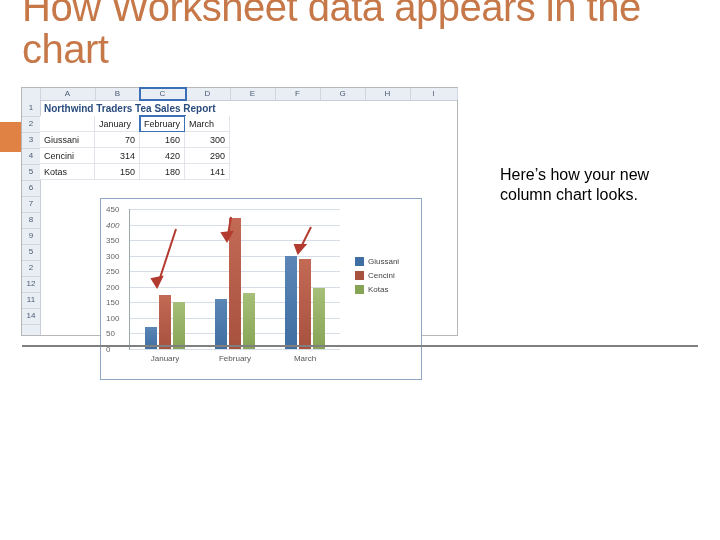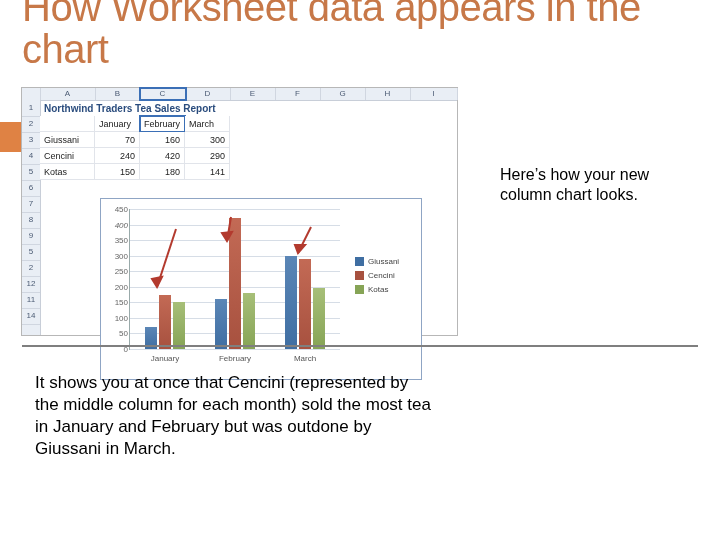--- a/index.html
+++ b/index.html
@@ -113,21 +113,21 @@
   }
   .plot {
     position:absolute; left:28px; top:10px; width:210px; height:140px;
     border-left:1px solid #9aa; border-bottom:1px solid #9aa;
   }
   .grid-h {
     position:absolute; left:0; width:210px; height:0;
     border-top:1px solid #d6dde6;
   }
   .yt {
-    position:absolute; left:-24px; width:22px; text-align:right;
+    position:absolute; left:-24px; width:22px; text-align:left;
     font-size:8px; color:#666; transform:translateY(-50%);
   }
   .xt {
     position:absolute; bottom:-14px; font-size:8px; color:#555;
     width:60px; text-align:center;
   }
   .bar {
     position:absolute; bottom:0; width:12px;
   }
   .bar.s0 { background: linear-gradient(#5b86b6,#3f6ea2); }
@@ -192,21 +192,21 @@
     <div class="ss-cell left ss-sel-border" style="left:118px;top:28px;width:45px">February</div>
     <div class="ss-cell left" style="left:163px;top:28px;width:45px">March</div>
     <div class="ss-cell left" style="left:18px;top:28px;width:55px"></div>
 
     <div class="ss-cell left" style="left:18px;top:44px;width:55px">Giussani</div>
     <div class="ss-cell" style="left:73px;top:44px;width:45px">70</div>
     <div class="ss-cell" style="left:118px;top:44px;width:45px">160</div>
     <div class="ss-cell" style="left:163px;top:44px;width:45px">300</div>
 
     <div class="ss-cell left" style="left:18px;top:60px;width:55px">Cencini</div>
-    <div class="ss-cell" style="left:73px;top:60px;width:45px">240</div>
+    <div class="ss-cell" style="left:73px;top:60px;width:45px">314</div>
     <div class="ss-cell" style="left:118px;top:60px;width:45px">420</div>
     <div class="ss-cell" style="left:163px;top:60px;width:45px">290</div>
 
     <div class="ss-cell left" style="left:18px;top:76px;width:55px">Kotas</div>
     <div class="ss-cell" style="left:73px;top:76px;width:45px">150</div>
     <div class="ss-cell" style="left:118px;top:76px;width:45px">180</div>
     <div class="ss-cell" style="left:163px;top:76px;width:45px">141</div>
 
     <div class="chart">
       <div class="plot" id="plot">
@@ -257,14 +257,13 @@
           <polygon class="arrow-head" points="126,42 131,33 121,34"></polygon>
           <line x1="210" y1="28" x2="197" y2="54"></line>
           <polygon class="arrow-head" points="197,54 204,46 194,46"></polygon>
         </g>
       </svg>
     </div>
   </div>
 
   <div class="caption">Here’s how your new column chart looks.</div>
   <div class="hr"></div>
-  <div class="body">It shows you at once that Cencini (represented by the middle column for each month) sold the most tea in January and February but was outdone by Giussani in March.</div>
 </div>
 
 </body></html>

